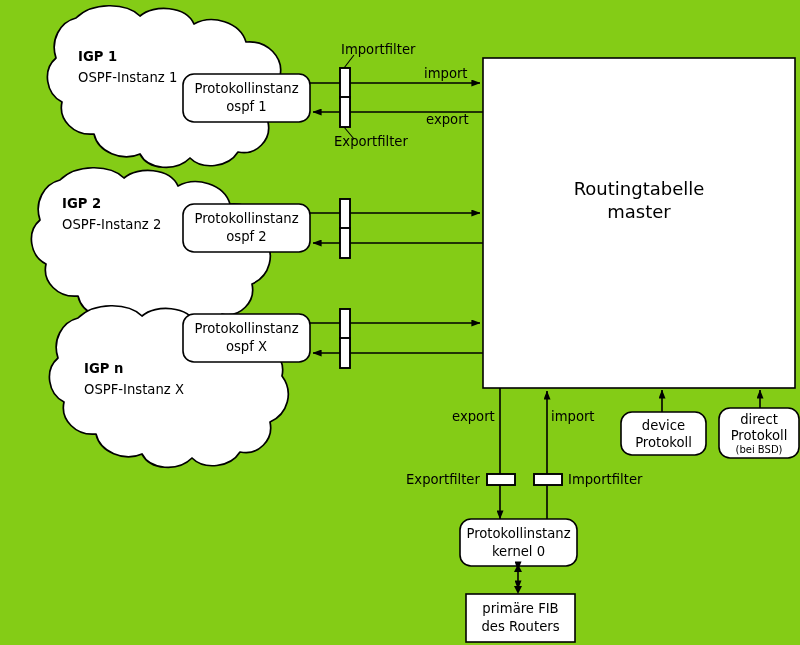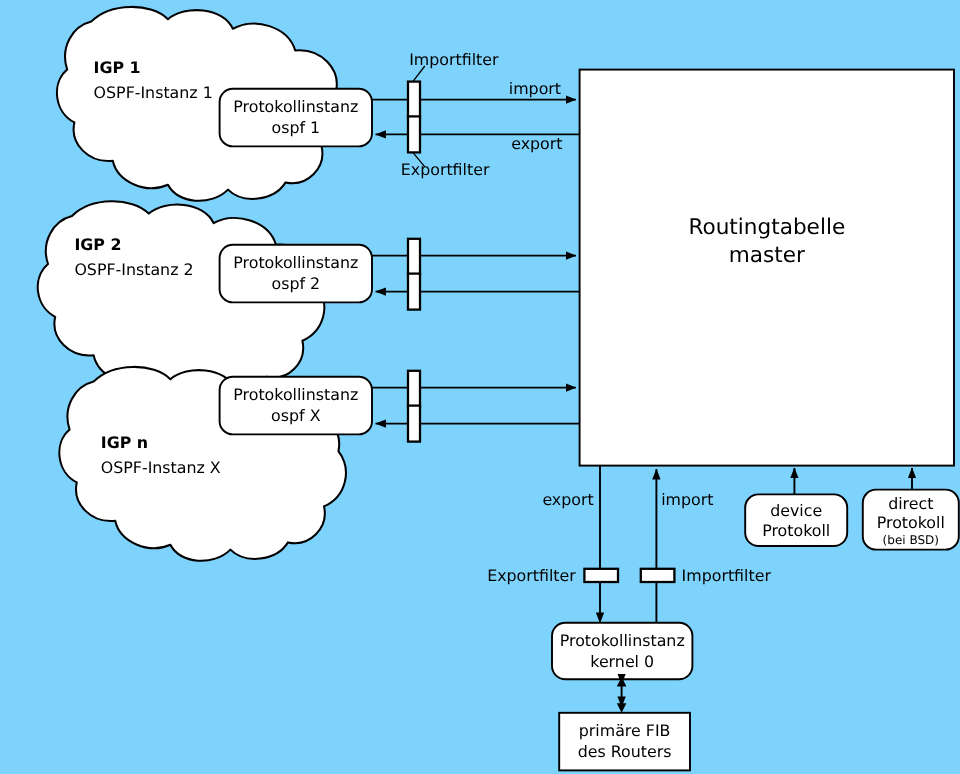--- a/index.html
+++ b/index.html
@@ -4,21 +4,21 @@
 <style>
   html, body {
     margin: 0;
     padding: 0;
     background: #ffffff;
   }
   #diagram-root {
     position: relative;
     width: 800px;
     height: 645px;
-    background: #7dd3fc;
+    background: #84cc16;
     font-family: "DejaVu Sans", "Liberation Sans", sans-serif;
     overflow: hidden;
   }
   svg.diagram {
     display: block;
     width: 800px;
     height: 645px;
   }
   .shape-stroke {
     fill: #ffffff;

